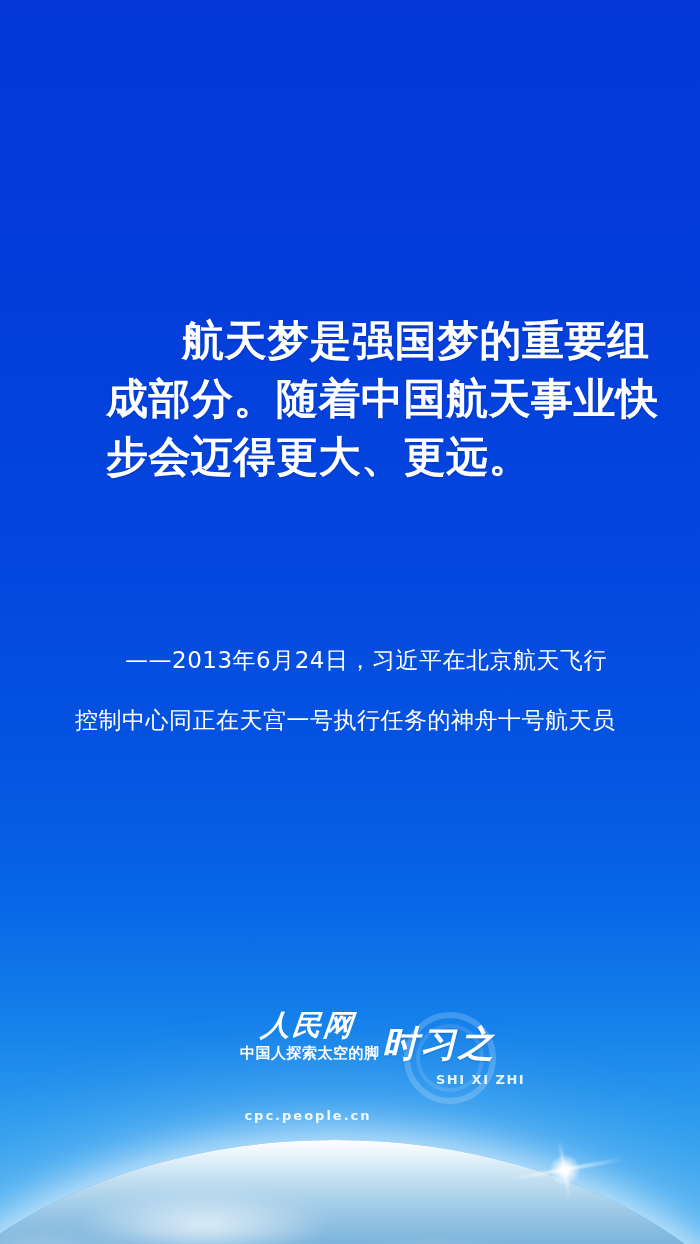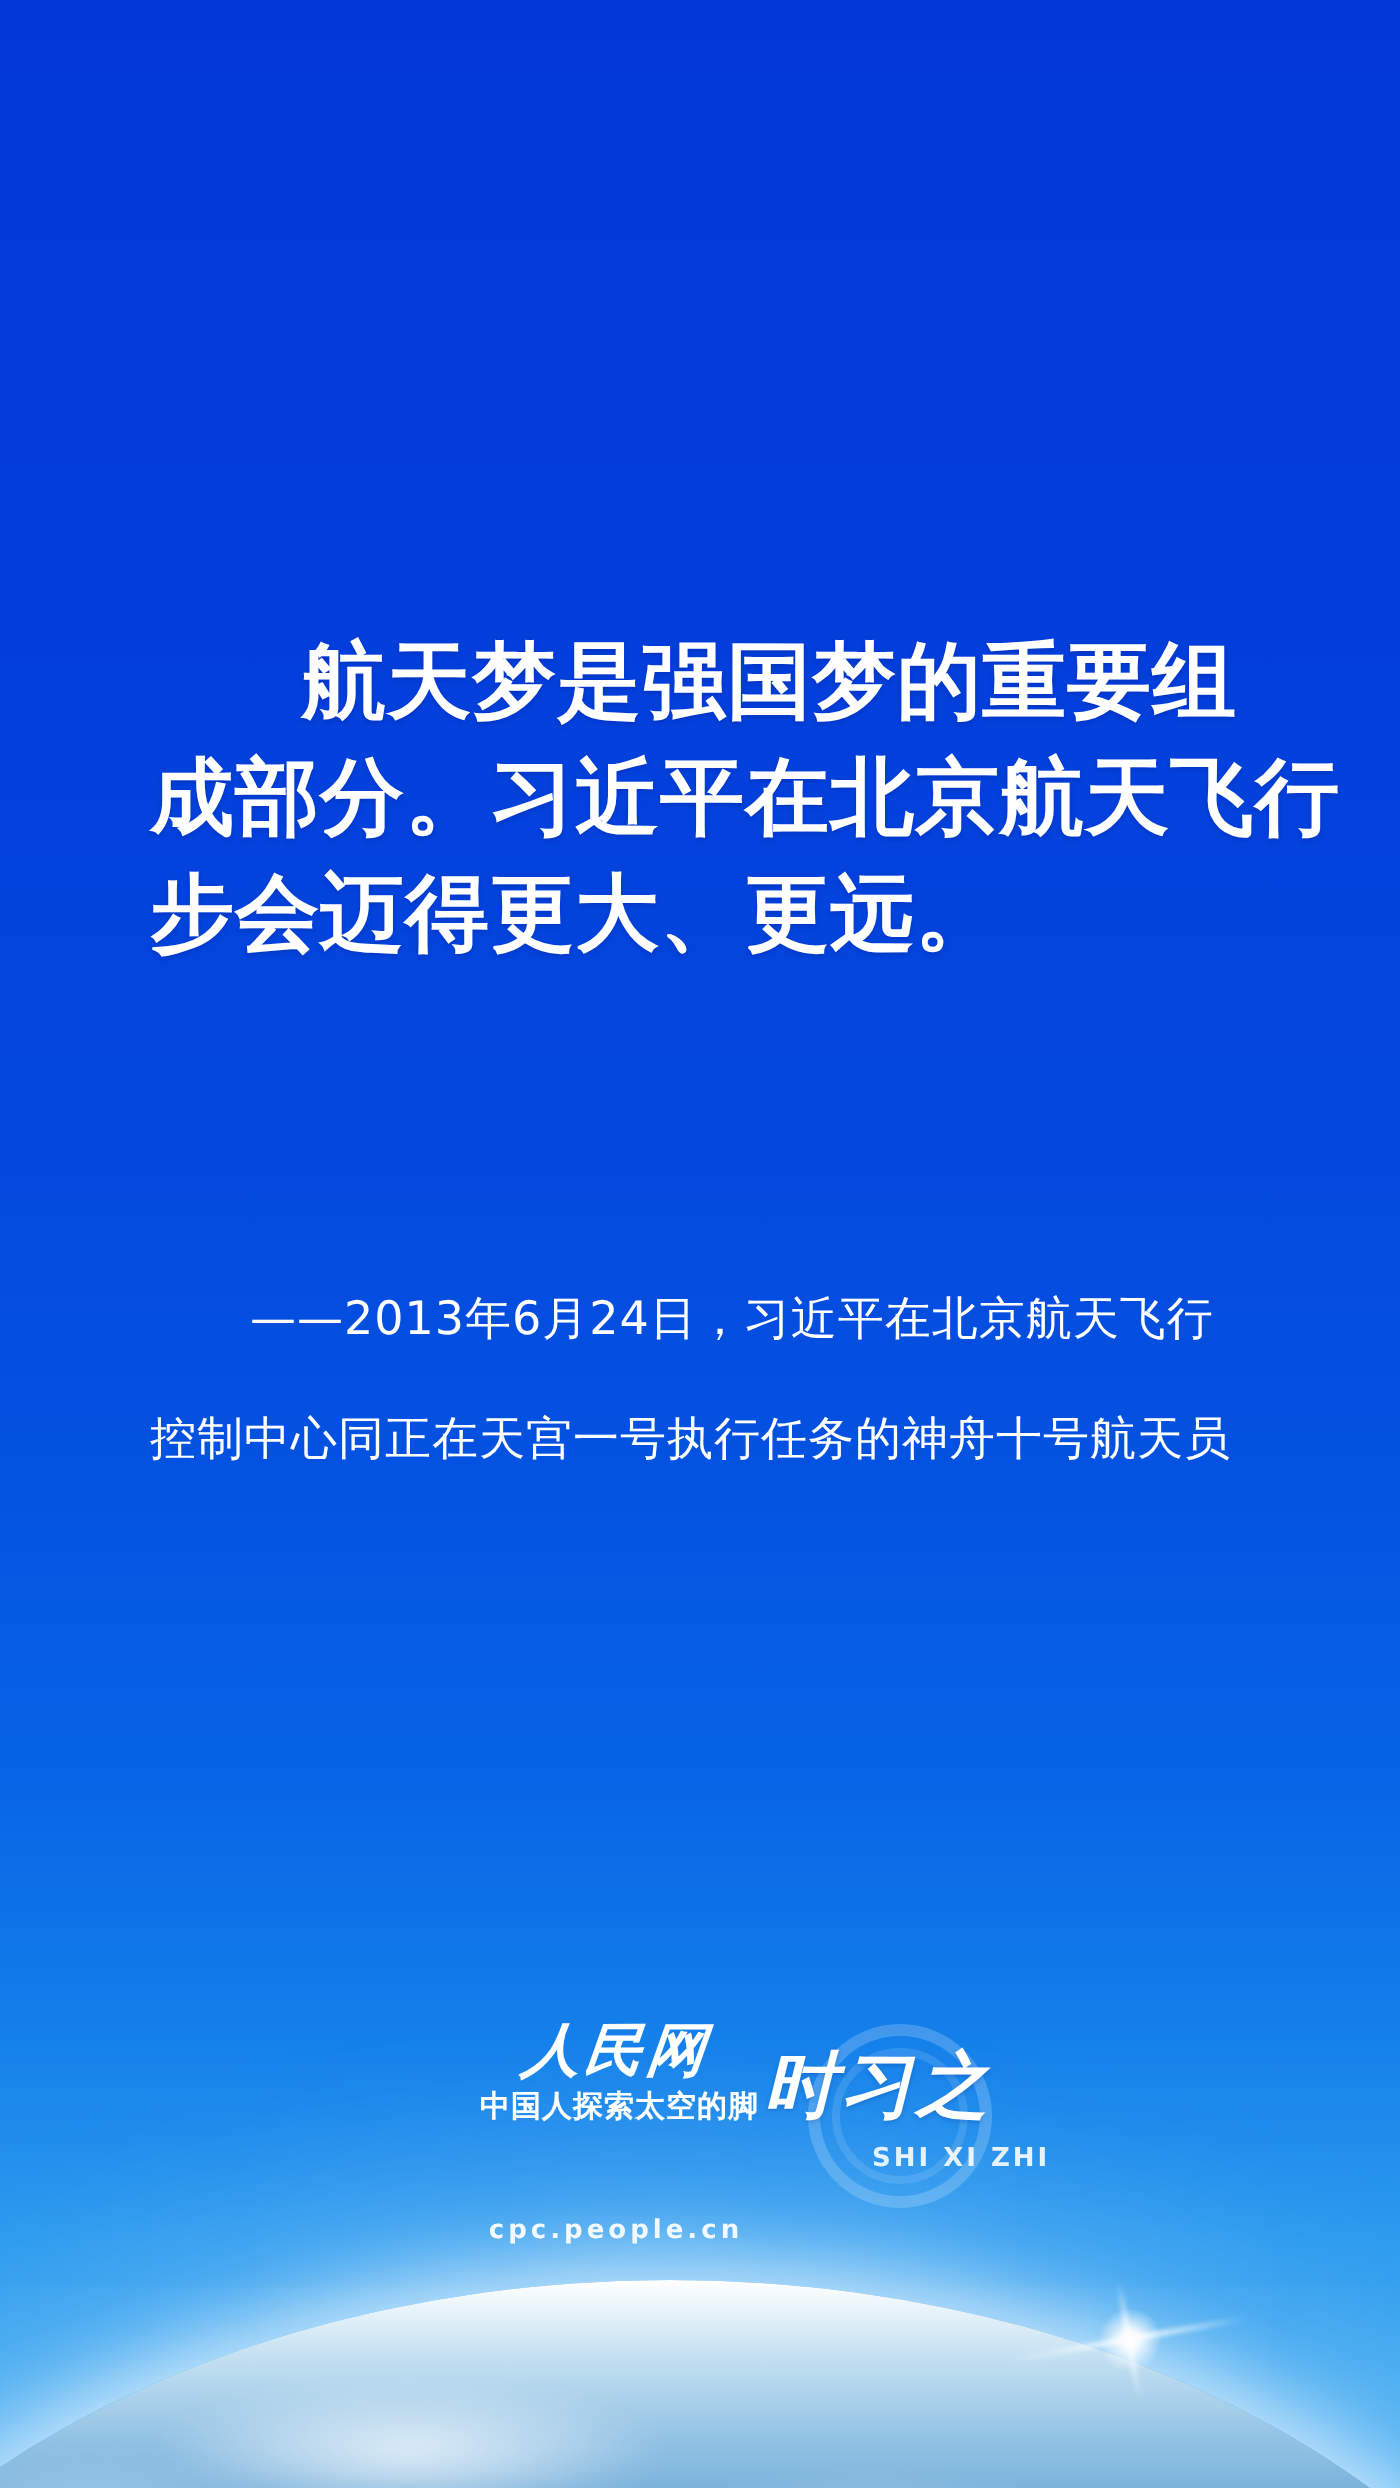--- a/index.html
+++ b/index.html
@@ -22,21 +22,21 @@
   
   .quote{
     position:absolute;left:75px;top:312px;width:565px;
     color:#ffffff;
     font-family:"DejaVu Serif","Liberation Serif",serif;
     font-weight:700;
     font-size:42px;line-height:58px;
     letter-spacing:0.5px;
     text-shadow:0 1px 2px rgba(0,20,120,0.25);
   }
-  .quote .line{white-space:nowrap;}
+  .quote .line{white-space:nowrap;margin-left:31px;}
   .quote .line.indent{text-indent:76px;}
   
   .attribution{
     position:absolute;left:75px;top:616px;width:560px;
     color:#ffffff;
     font-size:23px;line-height:32px;
     font-weight:400;
     letter-spacing:0.5px;
   }
   .attribution .line{white-space:nowrap;margin-top:28px;}
@@ -139,21 +139,21 @@
     filter:blur(1px);
   }
 </style>
 </head>
 <body>
 
 <div class="poster">
 
   <div class="quote">
     <div class="line indent">航天梦是强国梦的重要组</div>
-    <div class="line">成部分。习近平在北京航天飞行</div>
+    <div class="line">成部分。随着中国航天事业快</div>
     <div class="line">步会迈得更大、更远。</div>
   </div>
 
   <div class="attribution">
     <div class="line indent">——2013年6月24日，习近平在北京航天飞行</div>
     <div class="line">控制中心同正在天宫一号执行任务的神舟十号航天员</div>
   </div>
 
   <div class="footer">
     <div class="logo-people">

